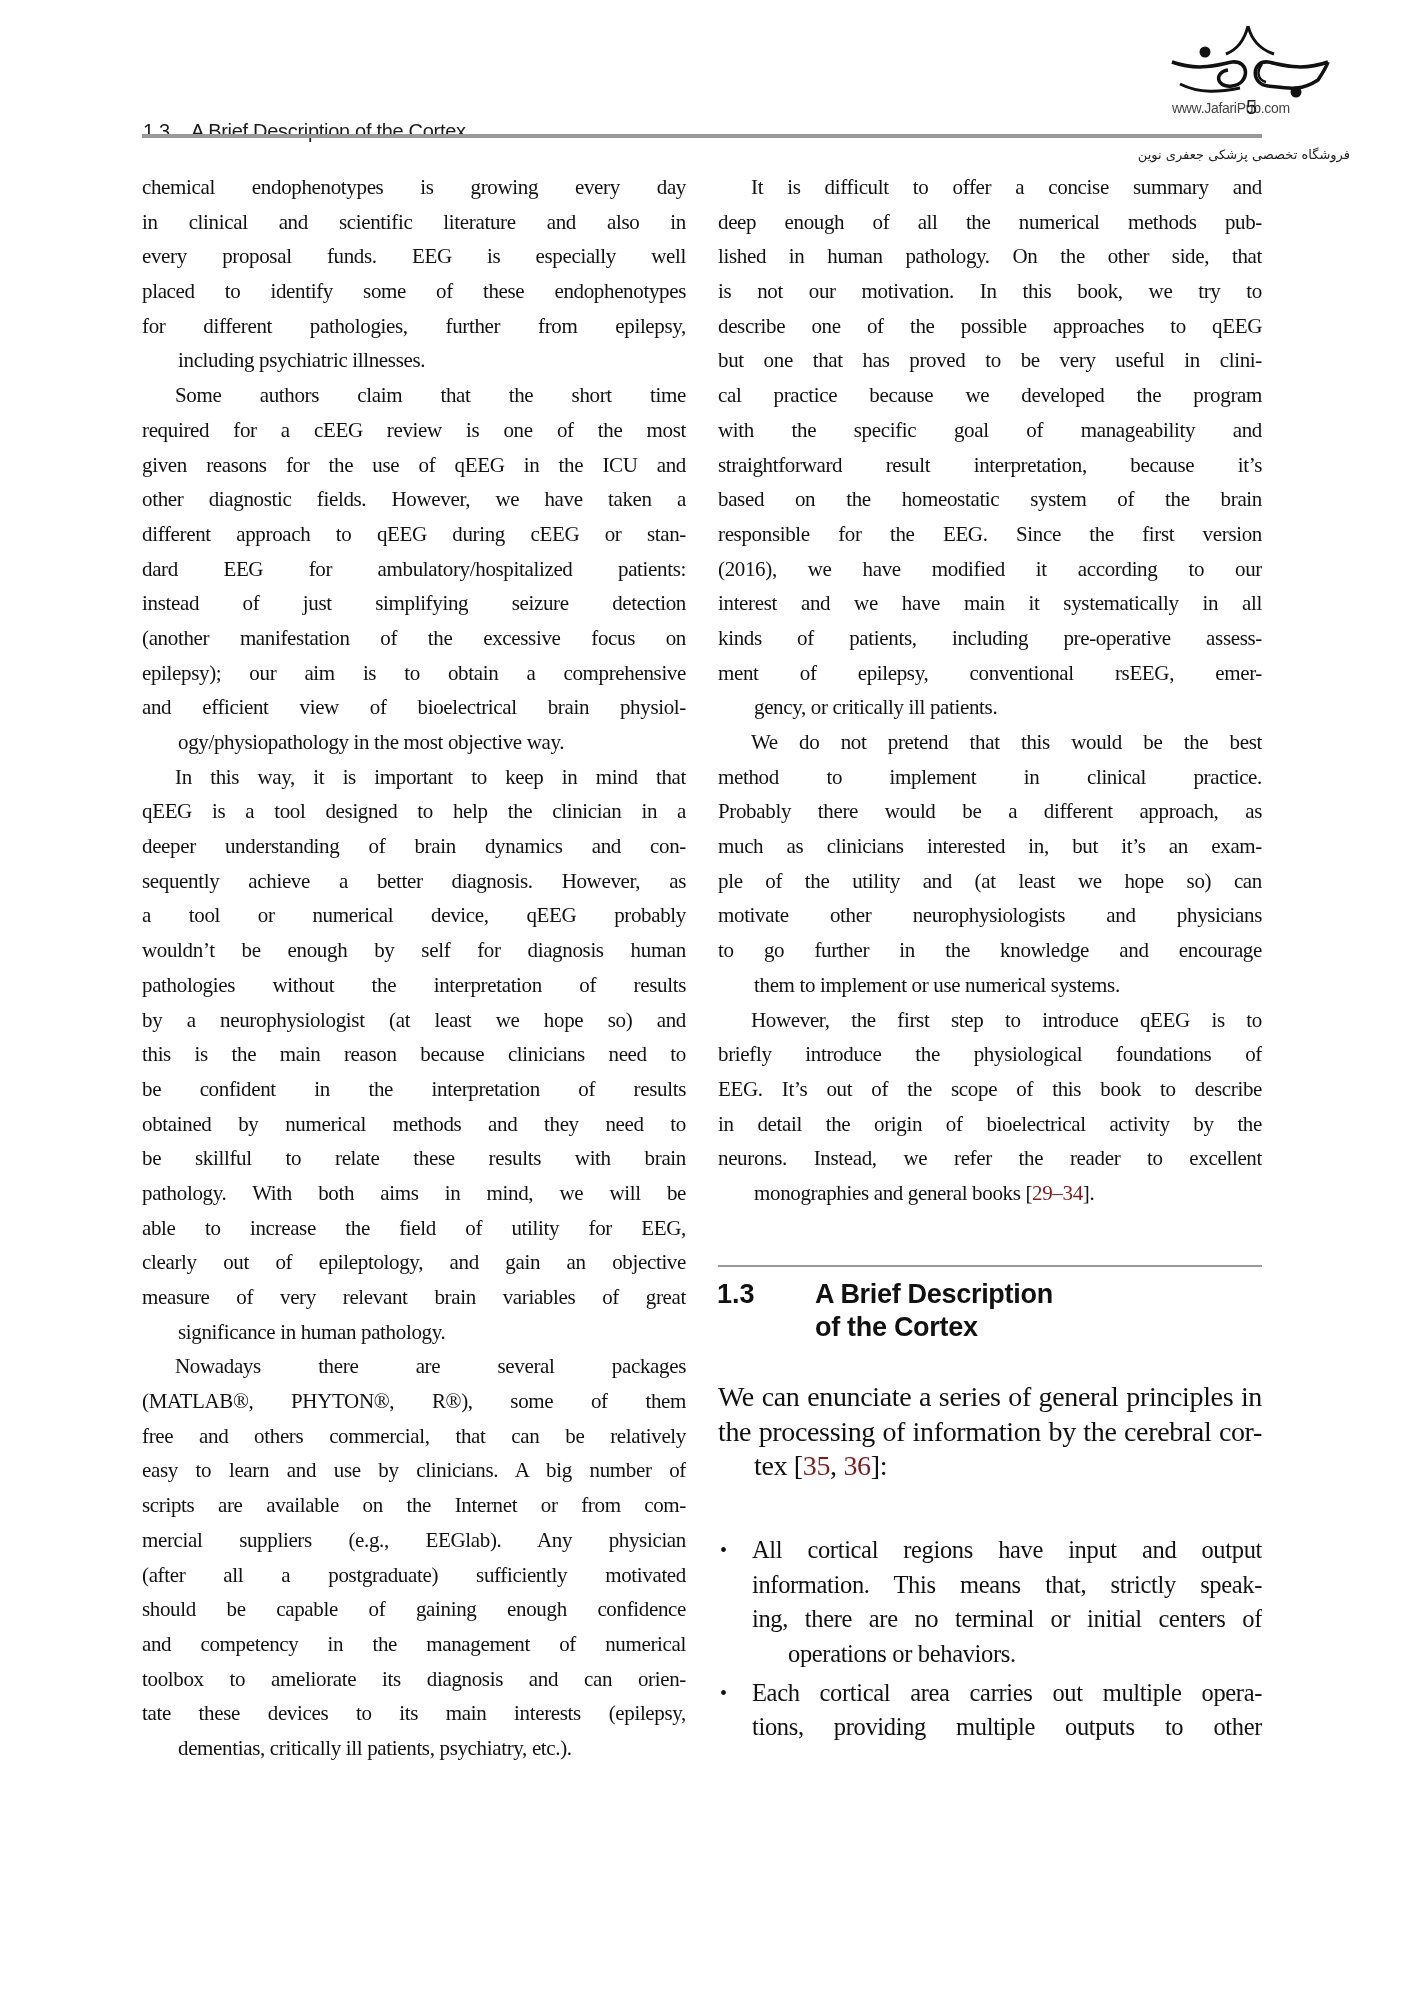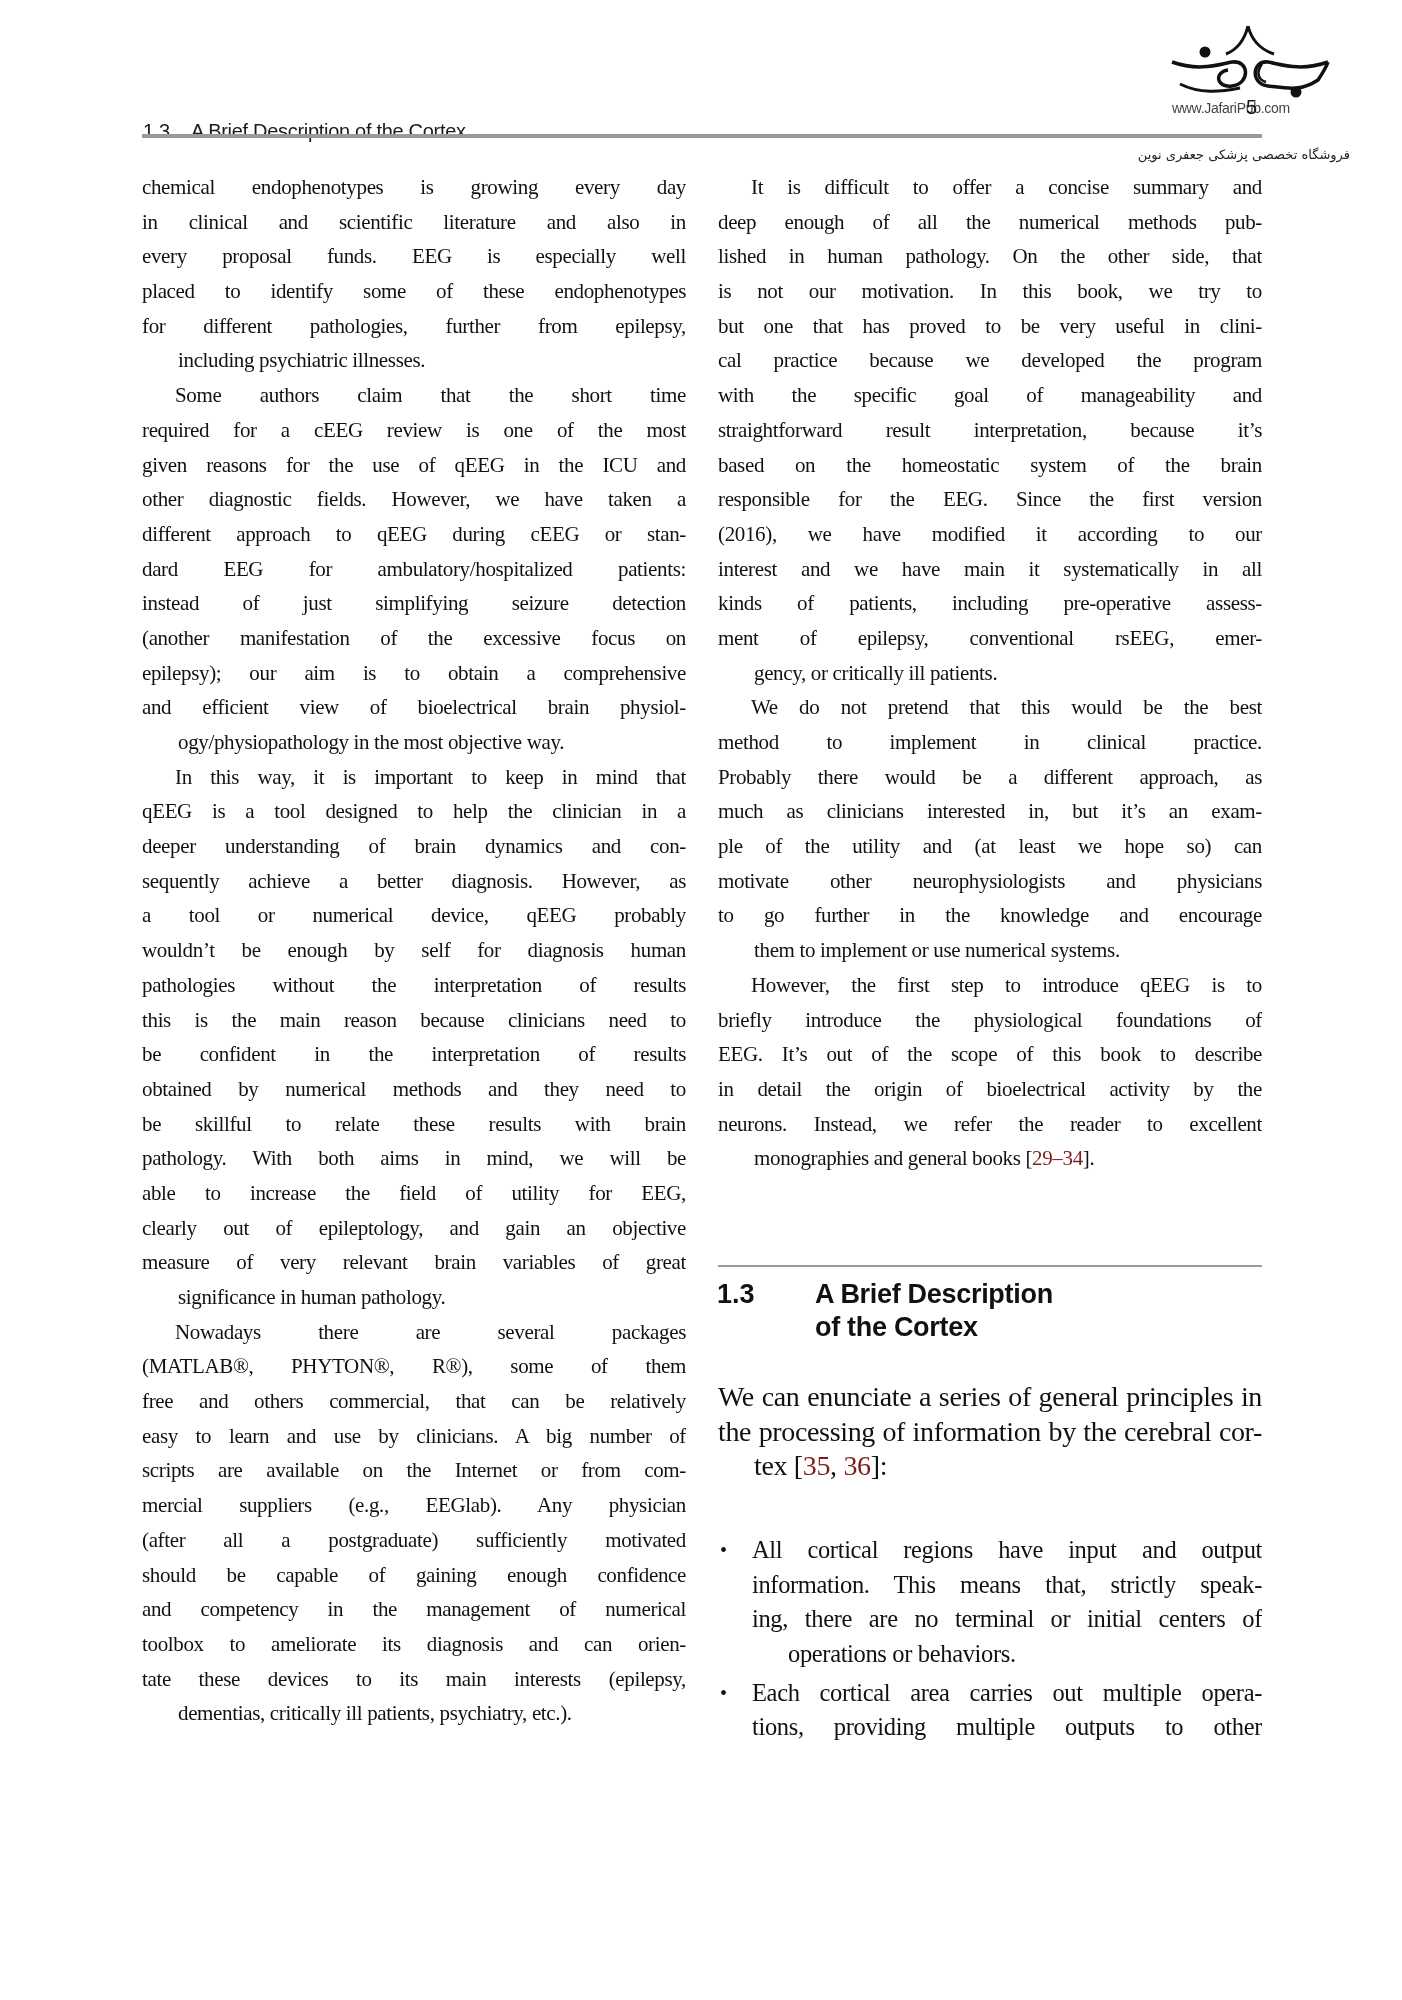--- a/index.html
+++ b/index.html
@@ -66,20 +66,21 @@
     <div class="line">epilepsy); our aim is to obtain a comprehensive</div>
     <div class="line">and efficient view of bioelectrical brain physiol-</div>
     <div class="line last">ogy/physiopathology in the most objective way.</div>
     <div class="line indent">In this way, it is important to keep in mind that</div>
     <div class="line">qEEG is a tool designed to help the clinician in a</div>
     <div class="line">deeper understanding of brain dynamics and con-</div>
     <div class="line">sequently achieve a better diagnosis. However, as</div>
     <div class="line">a tool or numerical device, qEEG probably</div>
     <div class="line">wouldn’t be enough by self for diagnosis human</div>
     <div class="line">pathologies without the interpretation of results</div>
+    <div class="line">by a neurophysiologist (at least we hope so) and</div>
     <div class="line">this is the main reason because clinicians need to</div>
     <div class="line">be confident in the interpretation of results</div>
     <div class="line">obtained by numerical methods and they need to</div>
     <div class="line">be skillful to relate these results with brain</div>
     <div class="line">pathology. With both aims in mind, we will be</div>
     <div class="line">able to increase the field of utility for EEG,</div>
     <div class="line">clearly out of epileptology, and gain an objective</div>
     <div class="line">measure of very relevant brain variables of great</div>
     <div class="line last">significance in human pathology.</div>
     <div class="line indent">Nowadays there are several packages</div>
@@ -94,20 +95,21 @@
     <div class="line">toolbox to ameliorate its diagnosis and can orien-</div>
     <div class="line">tate these devices to its main interests (epilepsy,</div>
     <div class="line last">dementias, critically ill patients, psychiatry, etc.).</div>
   </div>
 
 <div class="col right" id="right-col">
     <div class="line indent">It is difficult to offer a concise summary and</div>
     <div class="line">deep enough of all the numerical methods pub-</div>
     <div class="line">lished in human pathology. On the other side, that</div>
     <div class="line">is not our motivation. In this book, we try to</div>
+    <div class="line">describe one of the possible approaches to qEEG</div>
     <div class="line">but one that has proved to be very useful in clini-</div>
     <div class="line">cal practice because we developed the program</div>
     <div class="line">with the specific goal of manageability and</div>
     <div class="line">straightforward result interpretation, because it’s</div>
     <div class="line">based on the homeostatic system of the brain</div>
     <div class="line">responsible for the EEG. Since the first version</div>
     <div class="line">(2016), we have modified it according to our</div>
     <div class="line">interest and we have main it systematically in all</div>
     <div class="line">kinds of patients, including pre-operative assess-</div>
     <div class="line">ment of epilepsy, conventional rsEEG, emer-</div>

